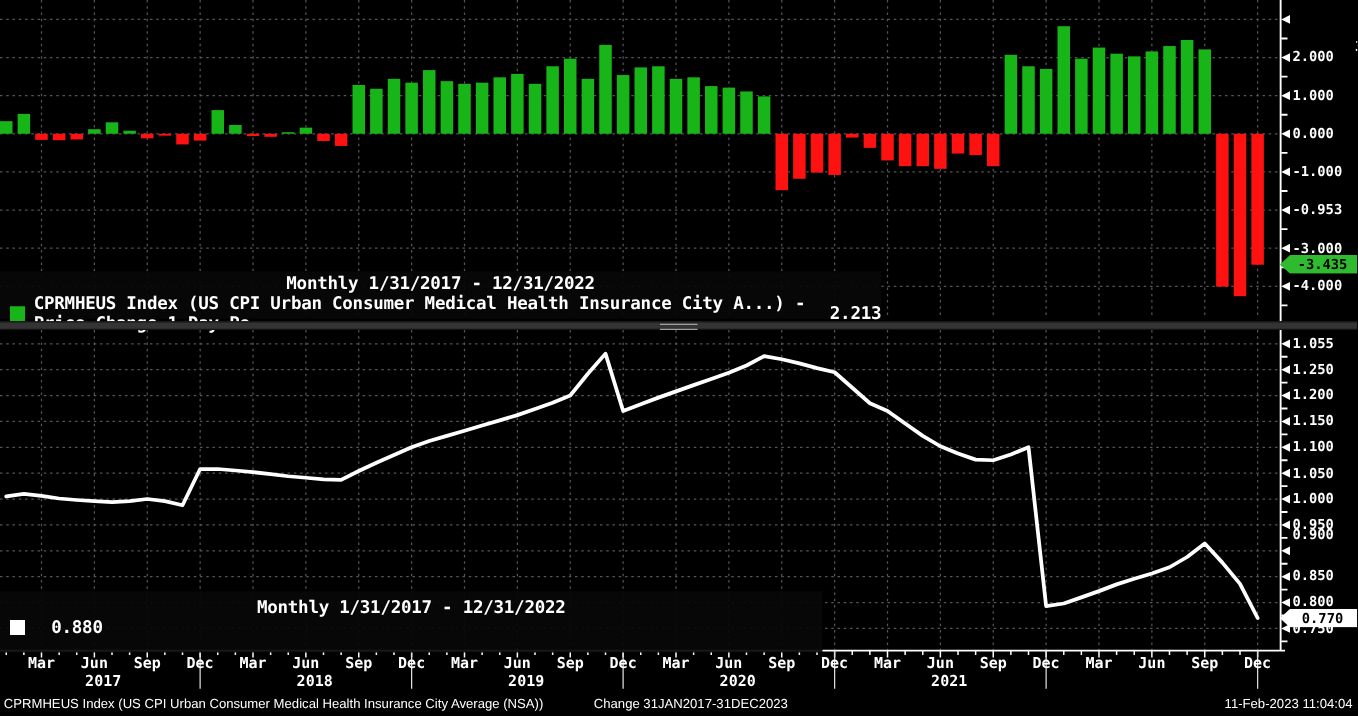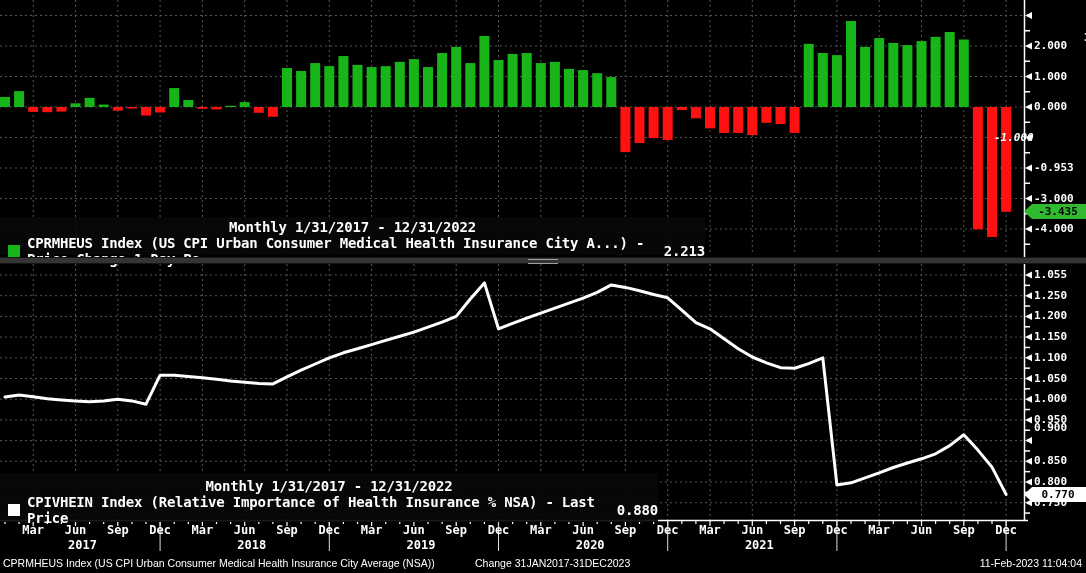--- a/index.html
+++ b/index.html
@@ -295,21 +295,21 @@
       <line x1="667.6999999999999" y1="520" x2="667.6999999999999" y2="551" stroke="#dcdcdc" stroke-width="1"></line>
       <line x1="836.9" y1="520" x2="836.9" y2="551" stroke="#dcdcdc" stroke-width="1"></line>
       <line x1="1006.1" y1="520" x2="1006.1" y2="551" stroke="#dcdcdc" stroke-width="1"></line>
     </svg>
 
   <div id="labels">
       <div class="lblbox axlbl" style="left: 1084px; top: 8.5px; margin-top: 22px;">3.000</div>
       <div class="lblbox axlbl" style="left: 1034px; top: 39px;">2.000</div>
       <div class="lblbox axlbl" style="left: 1034px; top: 69.5px;">1.000</div>
       <div class="lblbox axlbl" style="left: 1034px; top: 100px;">0.000</div>
-      <div class="lblbox axlbl" style="left: 994px; top: 130.5px; font-style: italic;">-1.000</div>
+      <div class="lblbox axlbl" style="left: 1034px; top: 130.5px;">-1.000</div>
       <div class="lblbox axlbl" style="left: 1034px; top: 161px;">-0.953</div>
       <div class="lblbox axlbl" style="left: 1034px; top: 191.5px;">-3.000</div>
       <div class="lblbox axlbl" style="left: 1034px; top: 222px;">-4.000</div>
       <div class="lblbox axlbl" style="left: 1034px; top: 268px;">1.055</div>
       <div class="lblbox axlbl" style="left: 1034px; top: 288.7px;">1.250</div>
       <div class="lblbox axlbl" style="left: 1034px; top: 309.4px;">1.200</div>
       <div class="lblbox axlbl" style="left: 1034px; top: 330.1px;">1.150</div>
       <div class="lblbox axlbl" style="left: 1034px; top: 350.8px;">1.100</div>
       <div class="lblbox axlbl" style="left: 1034px; top: 371.5px;">1.050</div>
       <div class="lblbox axlbl" style="left: 1034px; top: 392.2px;">1.000</div>
@@ -356,21 +356,20 @@
       <span class="swatch" id="swatch-top" style="background: rgb(23, 181, 23);"></span>
       <span>CPRMHEUS Index (US CPI Urban Consumer Medical Health Insurance City A...) - Price Change 1 Day Pe</span>
       <span class="legend-val">2.213</span>
     </div>
   </div>
 
   <div class="legend" id="legend-bottom" style="left:0;top:473px;width:658px;height:44px;padding-top:5px;">
     <div class="legend-title">Monthly 1/31/2017 - 12/31/2022</div>
     <div class="legend-row">
       <span class="swatch" id="swatch-bottom" style="background: rgb(255, 255, 255);"></span>
-      <span>CPIVHEIN Index (Relative Importance of Health Insurance % NSA) - Last Price</span>
       <span class="legend-val">0.880</span>
     </div>
   </div>
 
   <div class="tag" id="tag-top" style="top: 204px; background: rgb(47, 186, 47);">-3.435</div>
   <div class="tag" id="tag-bottom" style="top: 487px; background: rgb(255, 255, 255);">0.770</div>
 
   <div id="divider">
     <div class="handle"></div>
   </div>

